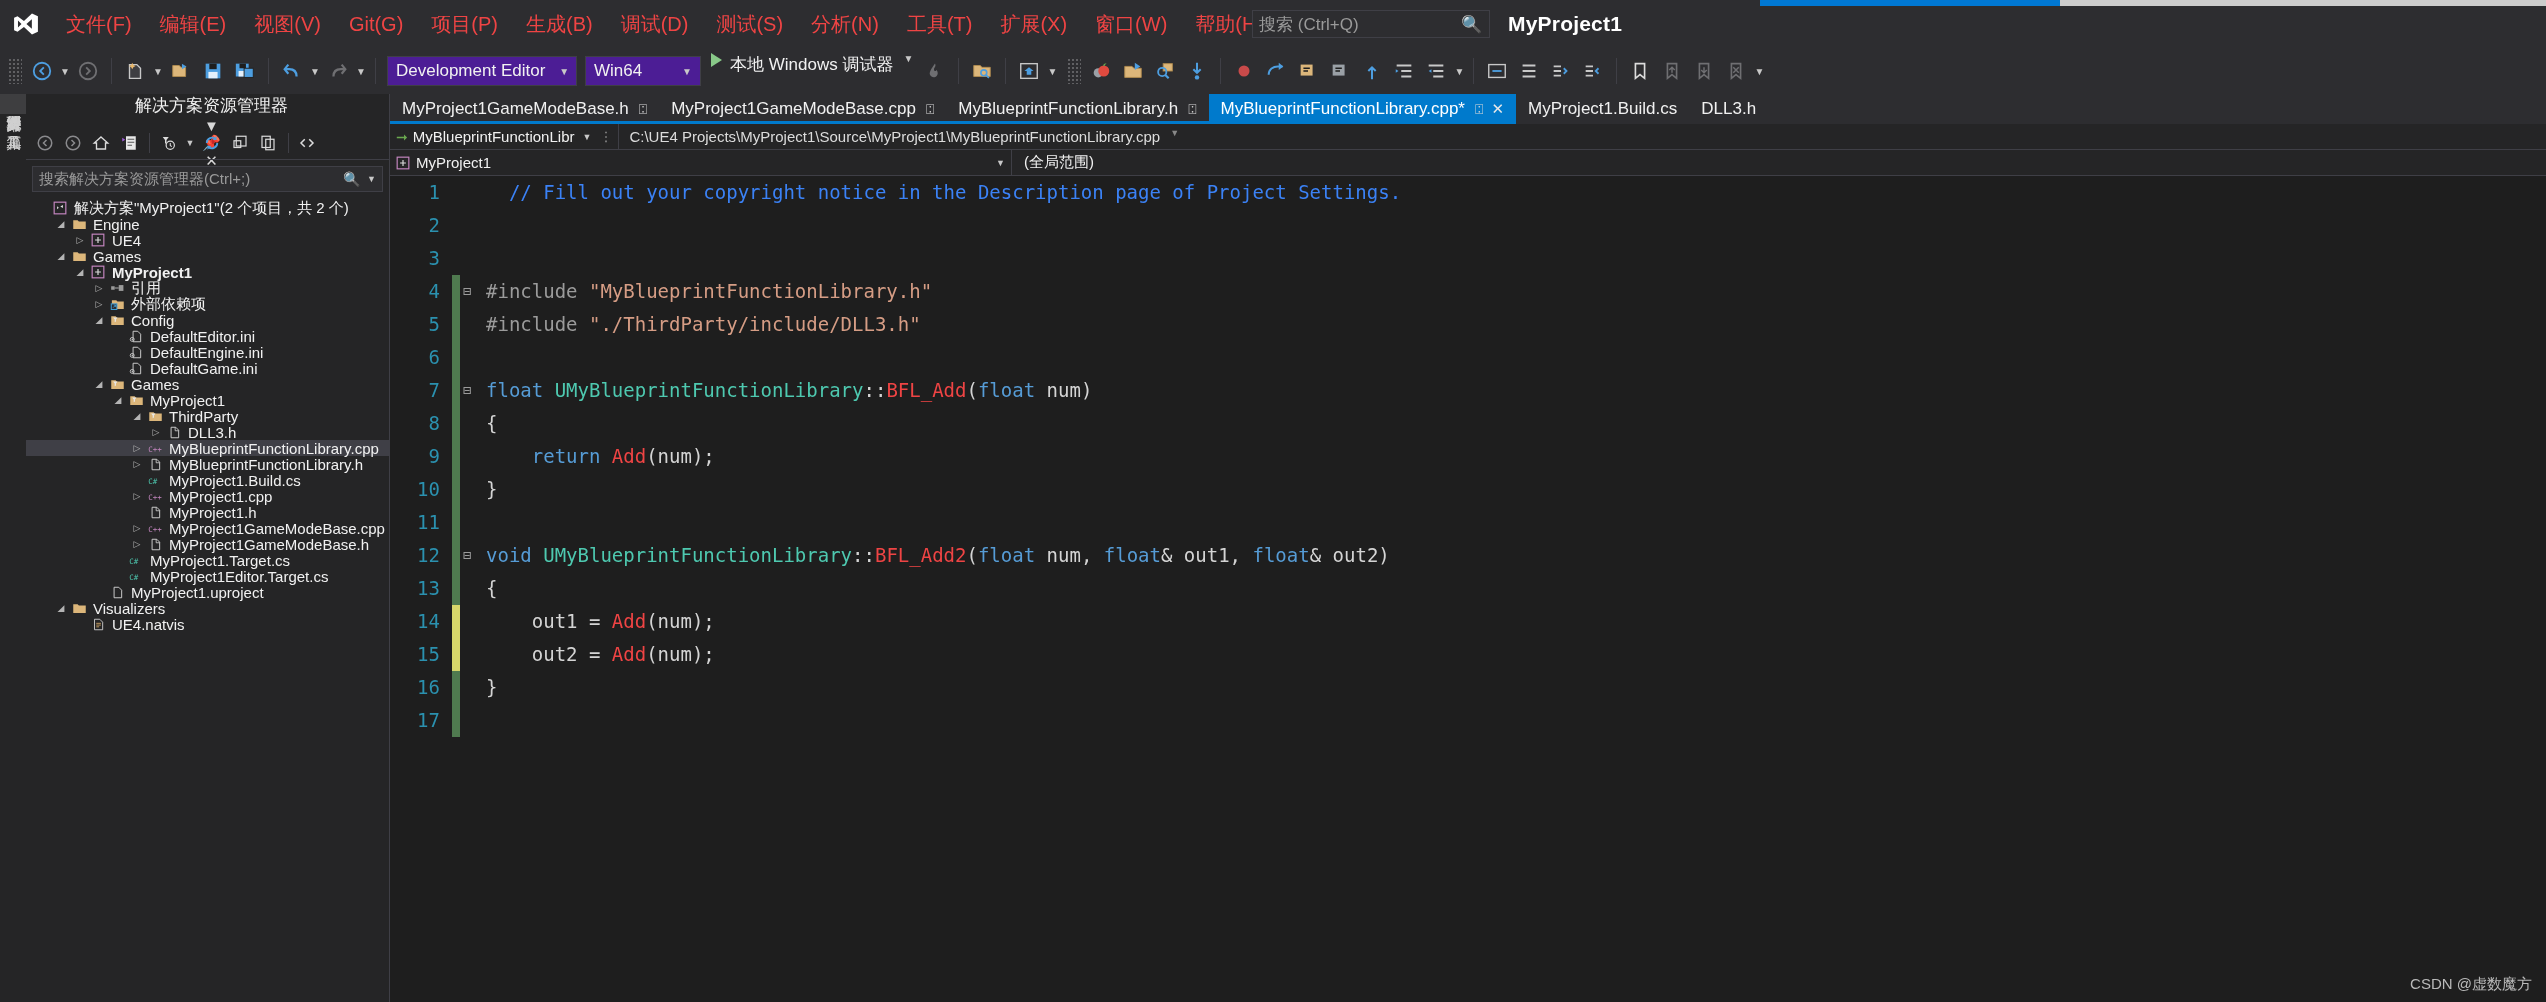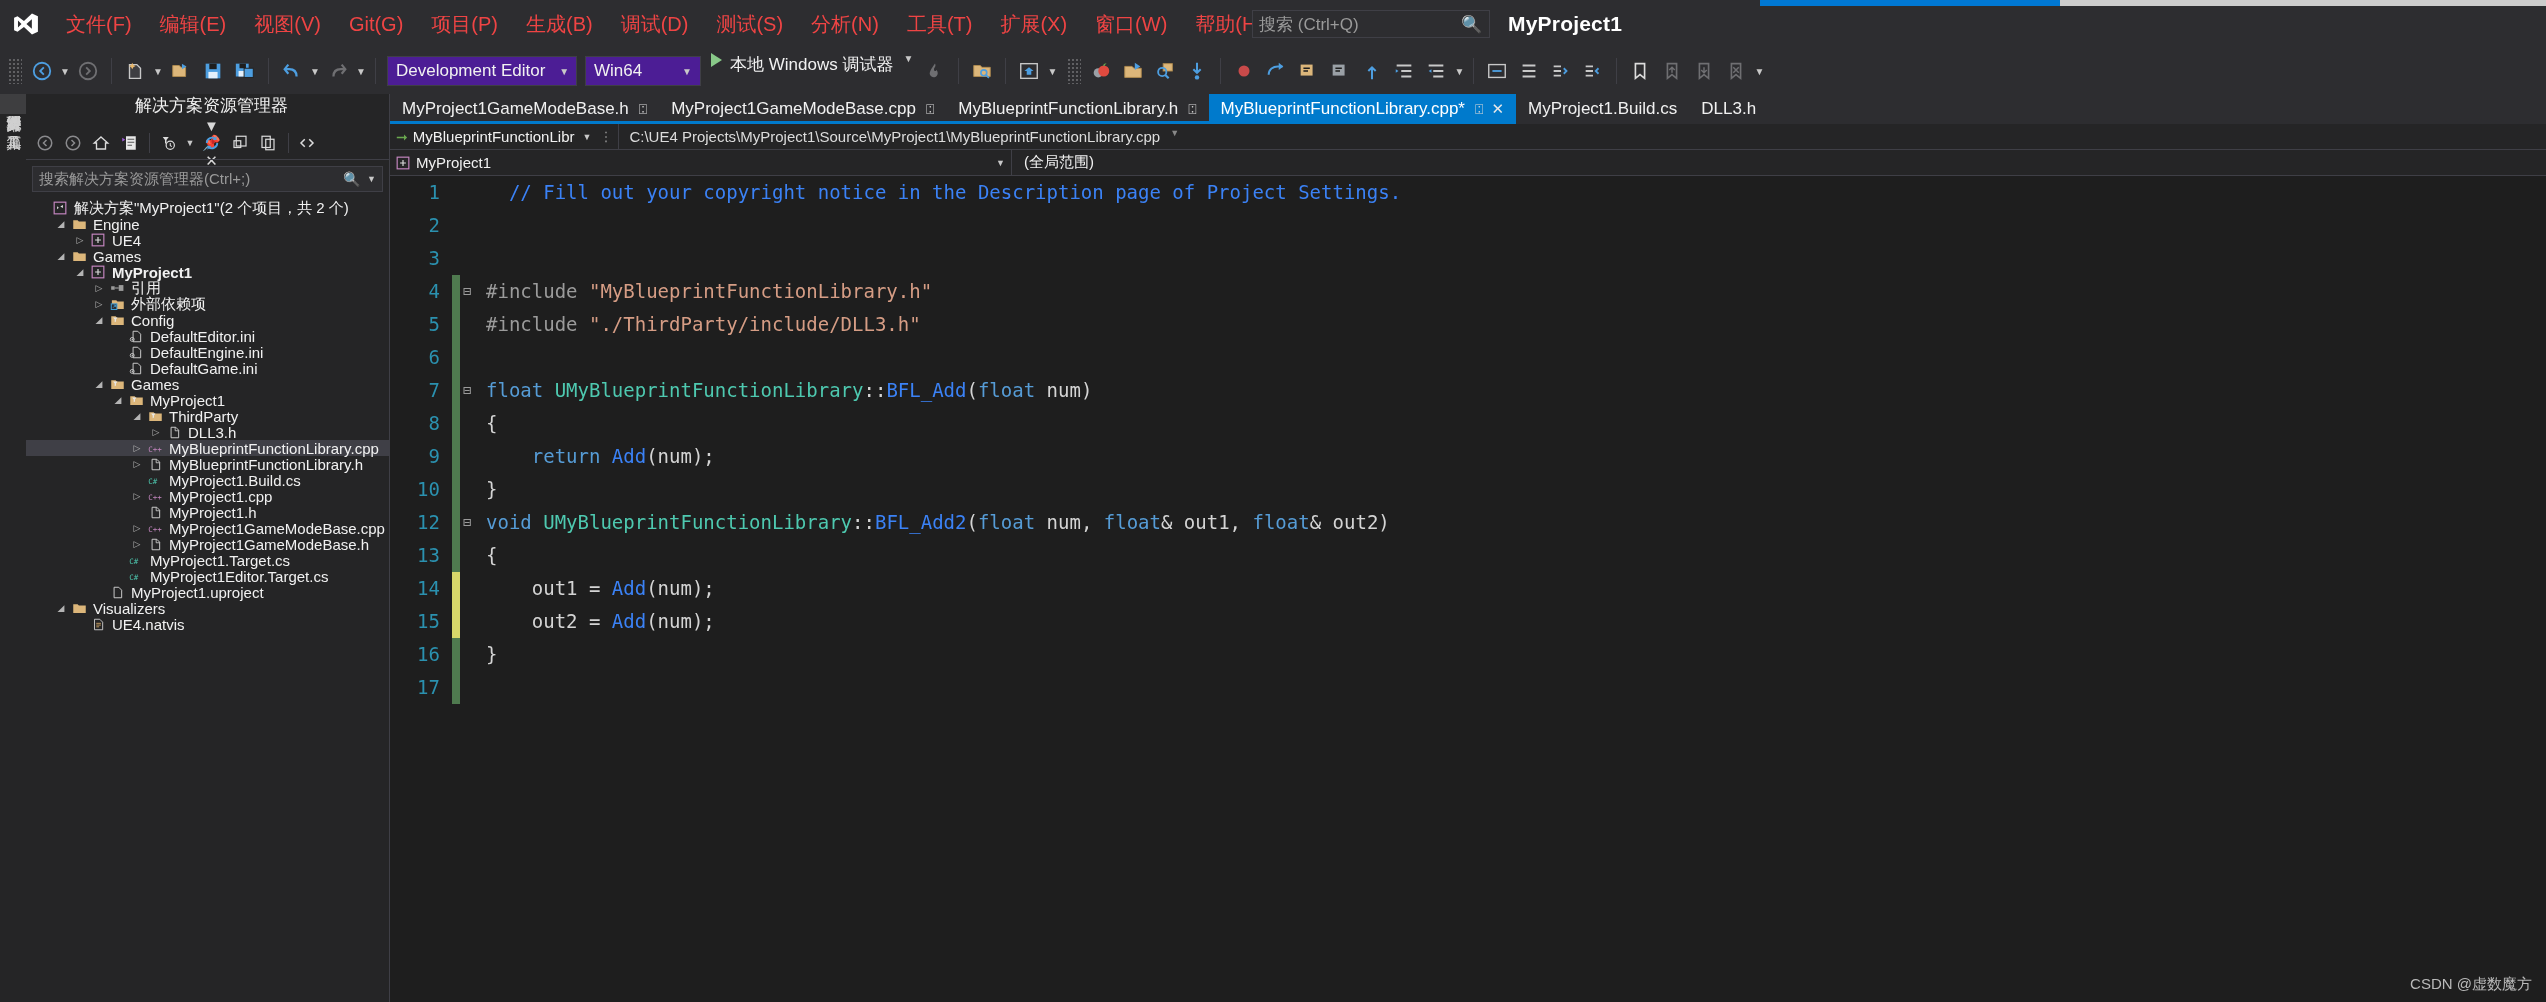--- a/index.html
+++ b/index.html
@@ -237,21 +237,21 @@
   .fold {
     width: 14px; flex: none; text-align: center; color: #9a9a9a;
     font-size: 14px; user-select: none;
   }
   
   .c-comment { color: #3b82f6; }
   .c-pre { color: #9b9b9b; }
   .c-str { color: #d69d85; }
   .c-kw { color: #569cd6; }
   .c-type { color: #4ec9b0; }
-  .c-fn { color: #3b82f6; }
+  .c-fn { color: #ef4444; }
   .c-plain { color: #d4d4d4; }
   .c-punct { color: #d4d4d4; }
 
   .watermark {
     position: absolute; right: 14px; bottom: 8px;
     font-size: 15px; color: #b9b9b9; font-family: "Liberation Sans", sans-serif;
   }
 </style>
 </head>
 <body>
@@ -926,20 +926,21 @@
         <div class="code-line"><span class="ln">1</span><span class="gut "></span><span class="fold"></span><span class="cbody"><span class="c-comment">  // Fill out your copyright notice in the Description page of Project Settings.</span></span></div>
         <div class="code-line"><span class="ln">2</span><span class="gut "></span><span class="fold"></span><span class="cbody"></span></div>
         <div class="code-line"><span class="ln">3</span><span class="gut "></span><span class="fold"></span><span class="cbody"></span></div>
         <div class="code-line"><span class="ln">4</span><span class="gut green"></span><span class="fold">⊟</span><span class="cbody"><span class="c-pre">#include </span><span class="c-str">"MyBlueprintFunctionLibrary.h"</span></span></div>
         <div class="code-line"><span class="ln">5</span><span class="gut green"></span><span class="fold"></span><span class="cbody"><span class="c-pre">#include </span><span class="c-str">"./ThirdParty/include/DLL3.h"</span></span></div>
         <div class="code-line"><span class="ln">6</span><span class="gut green"></span><span class="fold"></span><span class="cbody"></span></div>
         <div class="code-line"><span class="ln">7</span><span class="gut green"></span><span class="fold">⊟</span><span class="cbody"><span class="c-kw">float </span><span class="c-type">UMyBlueprintFunctionLibrary</span><span class="c-punct">::</span><span class="c-fn">BFL_Add</span><span class="c-punct">(</span><span class="c-kw">float</span><span class="c-plain"> num)</span></span></div>
         <div class="code-line"><span class="ln">8</span><span class="gut green"></span><span class="fold"></span><span class="cbody"><span class="c-punct">{</span></span></div>
         <div class="code-line"><span class="ln">9</span><span class="gut green"></span><span class="fold"></span><span class="cbody"><span class="c-kw">    return </span><span class="c-fn">Add</span><span class="c-plain">(num);</span></span></div>
         <div class="code-line"><span class="ln">10</span><span class="gut green"></span><span class="fold"></span><span class="cbody"><span class="c-punct">}</span></span></div>
+        <div class="code-line"><span class="ln">11</span><span class="gut green"></span><span class="fold"></span><span class="cbody"></span></div>
         <div class="code-line"><span class="ln">12</span><span class="gut green"></span><span class="fold">⊟</span><span class="cbody"><span class="c-kw">void </span><span class="c-type">UMyBlueprintFunctionLibrary</span><span class="c-punct">::</span><span class="c-fn">BFL_Add2</span><span class="c-punct">(</span><span class="c-kw">float</span><span class="c-plain"> num, </span><span class="c-kw">float</span><span class="c-plain">&amp; out1, </span><span class="c-kw">float</span><span class="c-plain">&amp; out2)</span></span></div>
         <div class="code-line"><span class="ln">13</span><span class="gut green"></span><span class="fold"></span><span class="cbody"><span class="c-punct">{</span></span></div>
         <div class="code-line"><span class="ln">14</span><span class="gut yellow"></span><span class="fold"></span><span class="cbody"><span class="c-plain">    out1 = </span><span class="c-fn">Add</span><span class="c-plain">(num);</span></span></div>
         <div class="code-line"><span class="ln">15</span><span class="gut yellow"></span><span class="fold"></span><span class="cbody"><span class="c-plain">    out2 = </span><span class="c-fn">Add</span><span class="c-plain">(num);</span></span></div>
         <div class="code-line"><span class="ln">16</span><span class="gut green"></span><span class="fold"></span><span class="cbody"><span class="c-punct">}</span></span></div>
         <div class="code-line"><span class="ln">17</span><span class="gut green"></span><span class="fold"></span><span class="cbody"></span></div>
       </div>
 
     <div class="watermark">CSDN @虚数魔方</div>
   </div>

